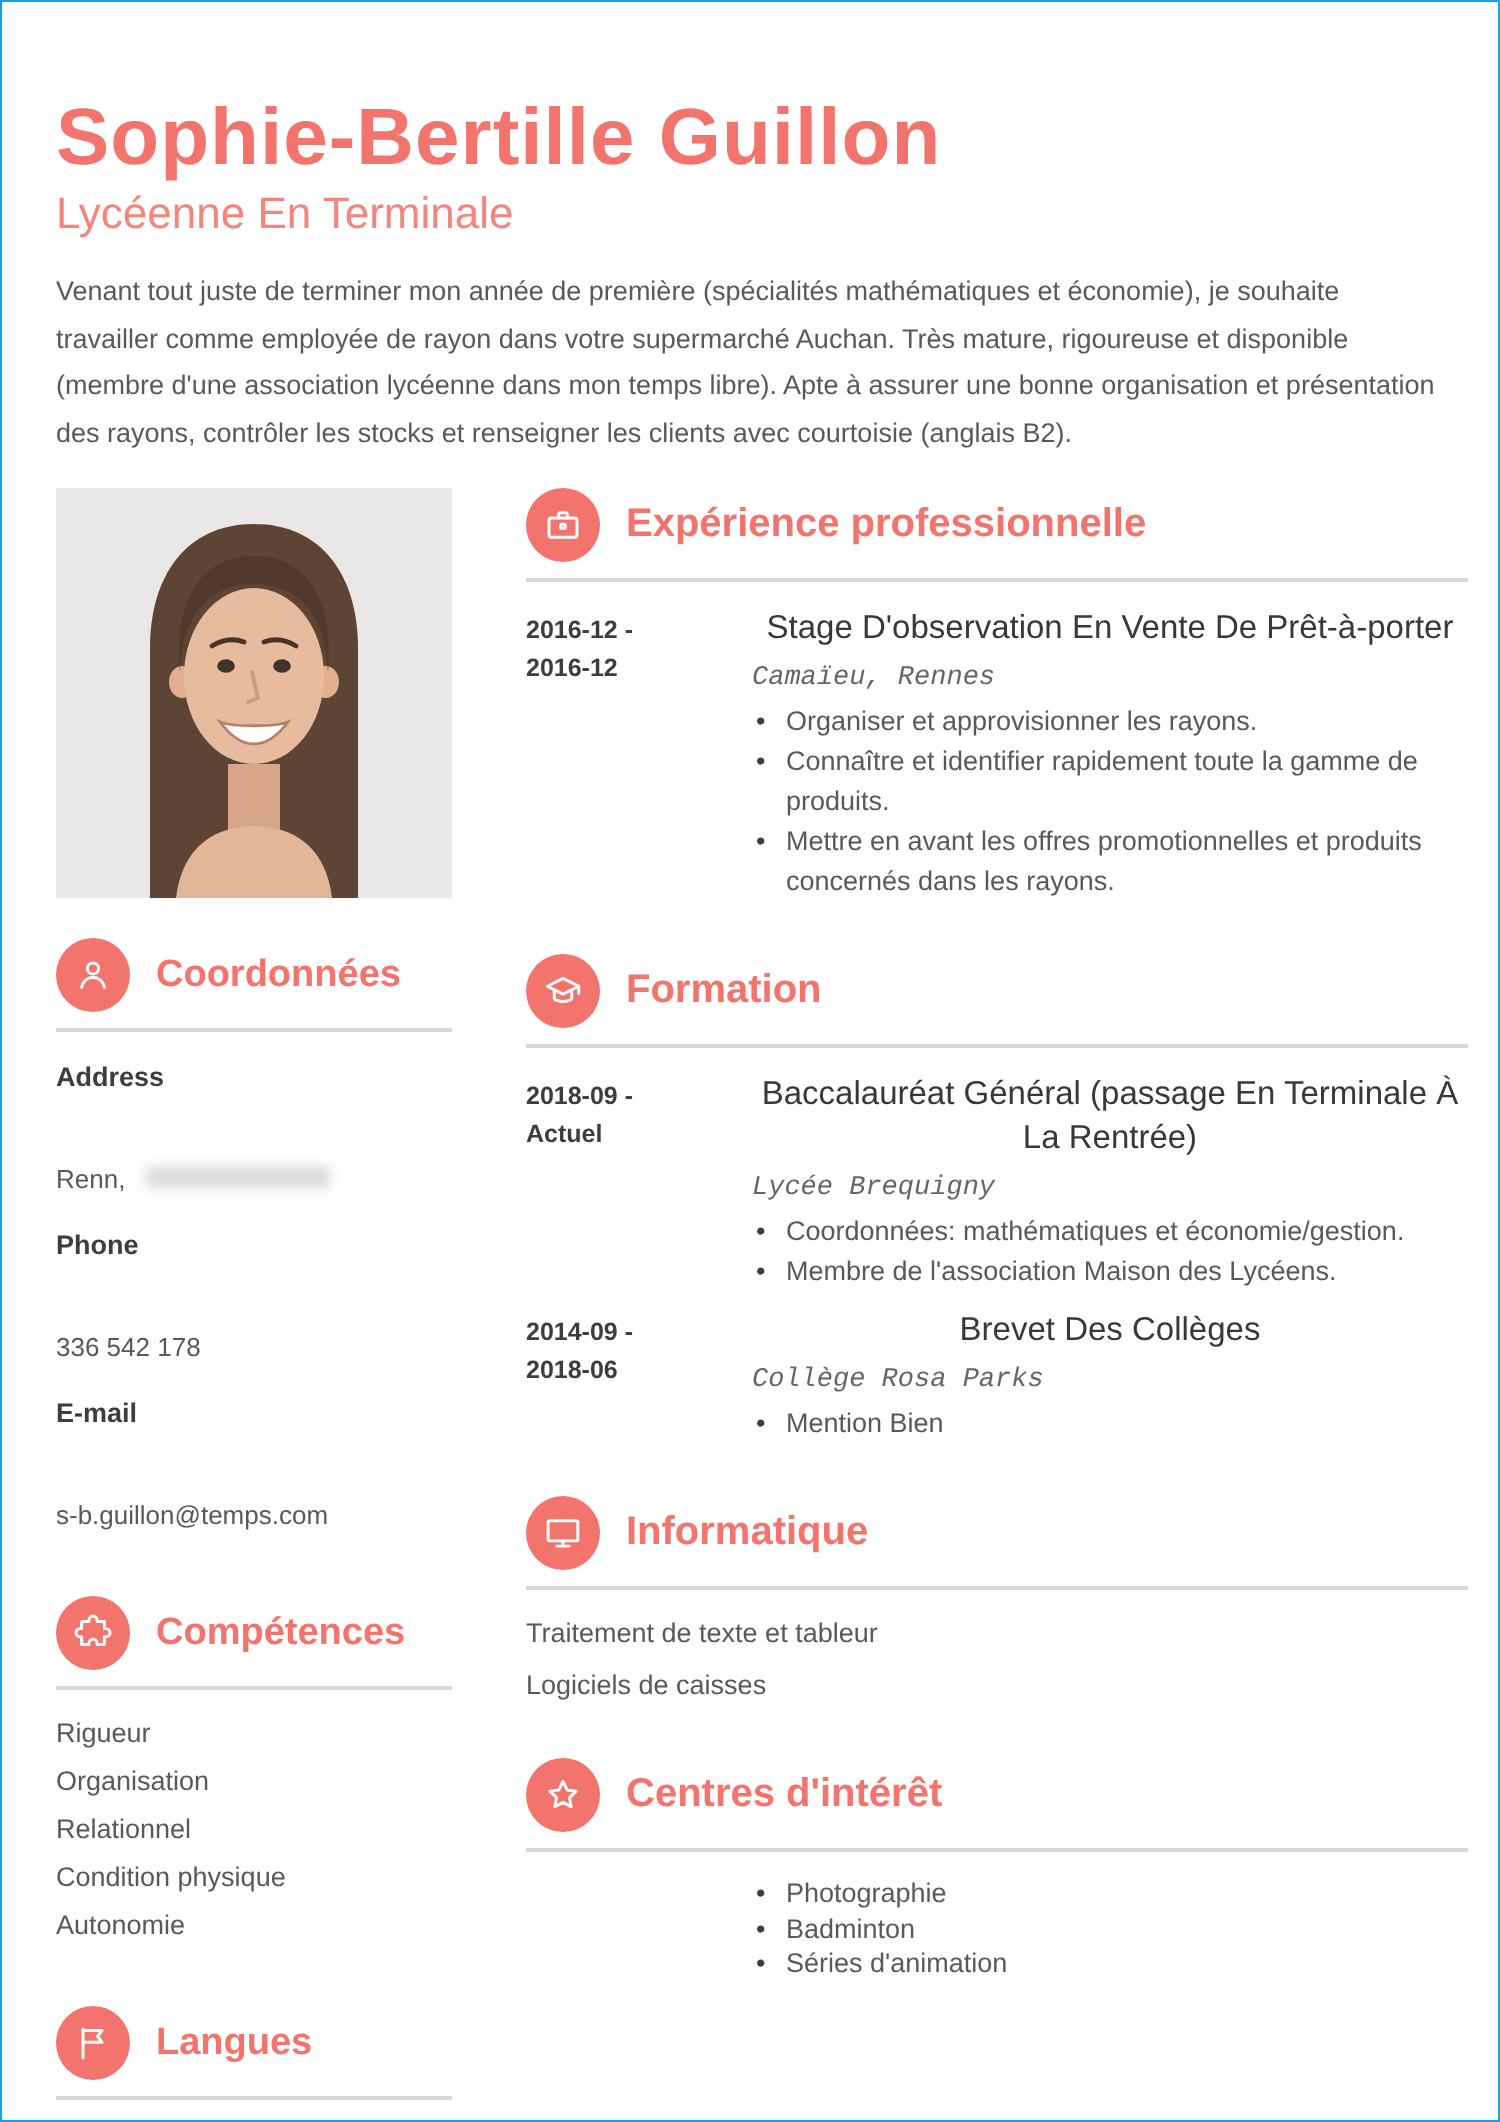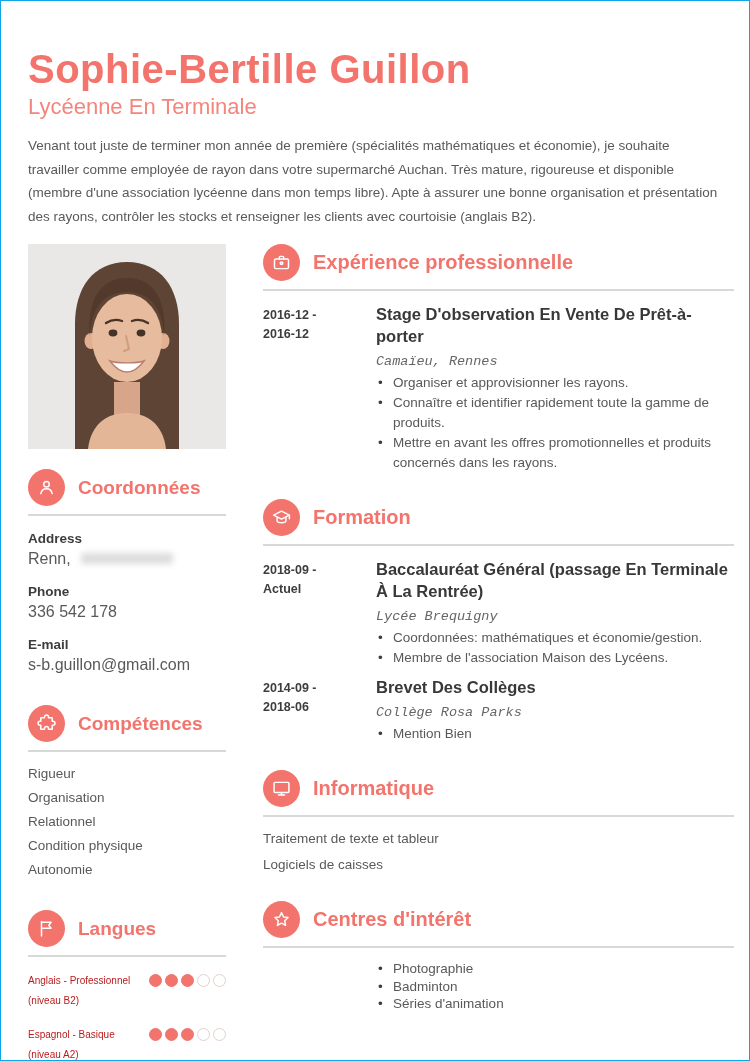--- a/index.html
+++ b/index.html
@@ -30,39 +30,39 @@
   .sec-title { color:#F2746C; font-size:19px; font-weight:bold; }
   .right-col .sec-title { font-size:20px; }
   .sec-rule { border-bottom:2px solid #d8d8d8; margin-top:8px; }
 
   
   .photo { width:198px; height:205px; display:block; }
   .left-col section { margin-top:20px; }
   .left-col section + section { margin-top:30px; }
   .field { margin-top:13px; }
   .field-label { color:#3d3d3d; font-size:13.5px; font-weight:bold; line-height:20px; }
-  .field-value { color:#595959; font-size:16px; line-height:20px; }
+  .field-value { color:#595959; font-size:13px; line-height:20px;margin-top:31px; }
   .redacted { display:inline-block; width:92px; height:11px; background:#9a9a9a;
               filter:blur(3px); opacity:.35; margin-left:10px; border-radius:2px; }
   .skill-list { list-style:none; margin-top:12px; }
   .skill-list li { color:#595959; font-size:13.5px; line-height:20px; margin-bottom:4px; }
   .lang-row { display:flex; justify-content:space-between; align-items:flex-start; margin-top:14px; }
   .lang-label { color:#b91c1c; font-size:10px; line-height:20px; width:108px; }
   .lang-dots { display:flex; gap:3px; padding-top:3px; }
   .dot { width:13px; height:13px; border-radius:50%; border:1.5px solid #e8cfc9; }
   .dot.filled { background:#F2746C; border-color:#F2746C; }
 
   
   .right-col section { margin-bottom:26px; }
   .entries { margin-top:12px; }
   .entry { display:flex; margin-bottom:8px; }
   .entry-date { width:113px; flex:0 0 113px; color:#3d3d3d; font-size:12.5px;
                 font-weight:bold; line-height:19px; padding-top:3px; }
   .entry-body { flex:1; min-width:0; }
-  .entry-title { color:#383838; font-size:16.5px; font-weight:bold; line-height:22px; }
+  .entry-title { color:#383838; font-size:16.5px; font-weight:normal; line-height:22px;text-align:center; }
   .entry-org { color:#666; font-size:13.5px; font-style:italic; margin:7px 0 4px 0;font-family:Liberation Mono, monospace; }
   .bullets { list-style:none; }
   .bullets li { color:#595959; font-size:13.5px; line-height:20px; padding-left:17px; position:relative; }
   .bullets li::before { content:"•"; position:absolute; left:2px; color:#3d3d3d; }
   .plain-list { margin-top:12px; }
   .plain-list div { color:#595959; font-size:13.5px; line-height:20px; margin-bottom:6px; }
   .interest-list { margin-top:12px; margin-left:113px; }
   .interest-list li { line-height:17.5px; }
 </style>
 </head>
@@ -114,21 +114,21 @@
           <div class="field-value">
             <span>Renn,</span><span class="redacted"></span>
           </div>
         </div>
         <div class="field">
           <div class="field-label">Phone</div>
           <div class="field-value">336 542 178</div>
         </div>
         <div class="field">
           <div class="field-label">E-mail</div>
-          <div class="field-value">s-b.guillon@gmail.com</div>
+          <div class="field-value">s-b.guillon@temps.com</div>
         </div>
       </section>
 
       <section>
         <div class="sec-head">
           <span class="sec-icon">
             <svg viewBox="0 0 24 24">
                 <path d="M9.7 4.6a2.1 2.1 0 0 1 4.6 0V5.4h4.2v4.1h.9a2.1 2.1 0 0 1 0 4.6h-.9v4.5h-4.2v-.8a2.1 2.1 0 0 0-4.6 0v.8H5.5v-4.5h-.9a2.1 2.1 0 0 1 0-4.6h.9V5.4h4.2z"></path>
               </svg>
           </span>

